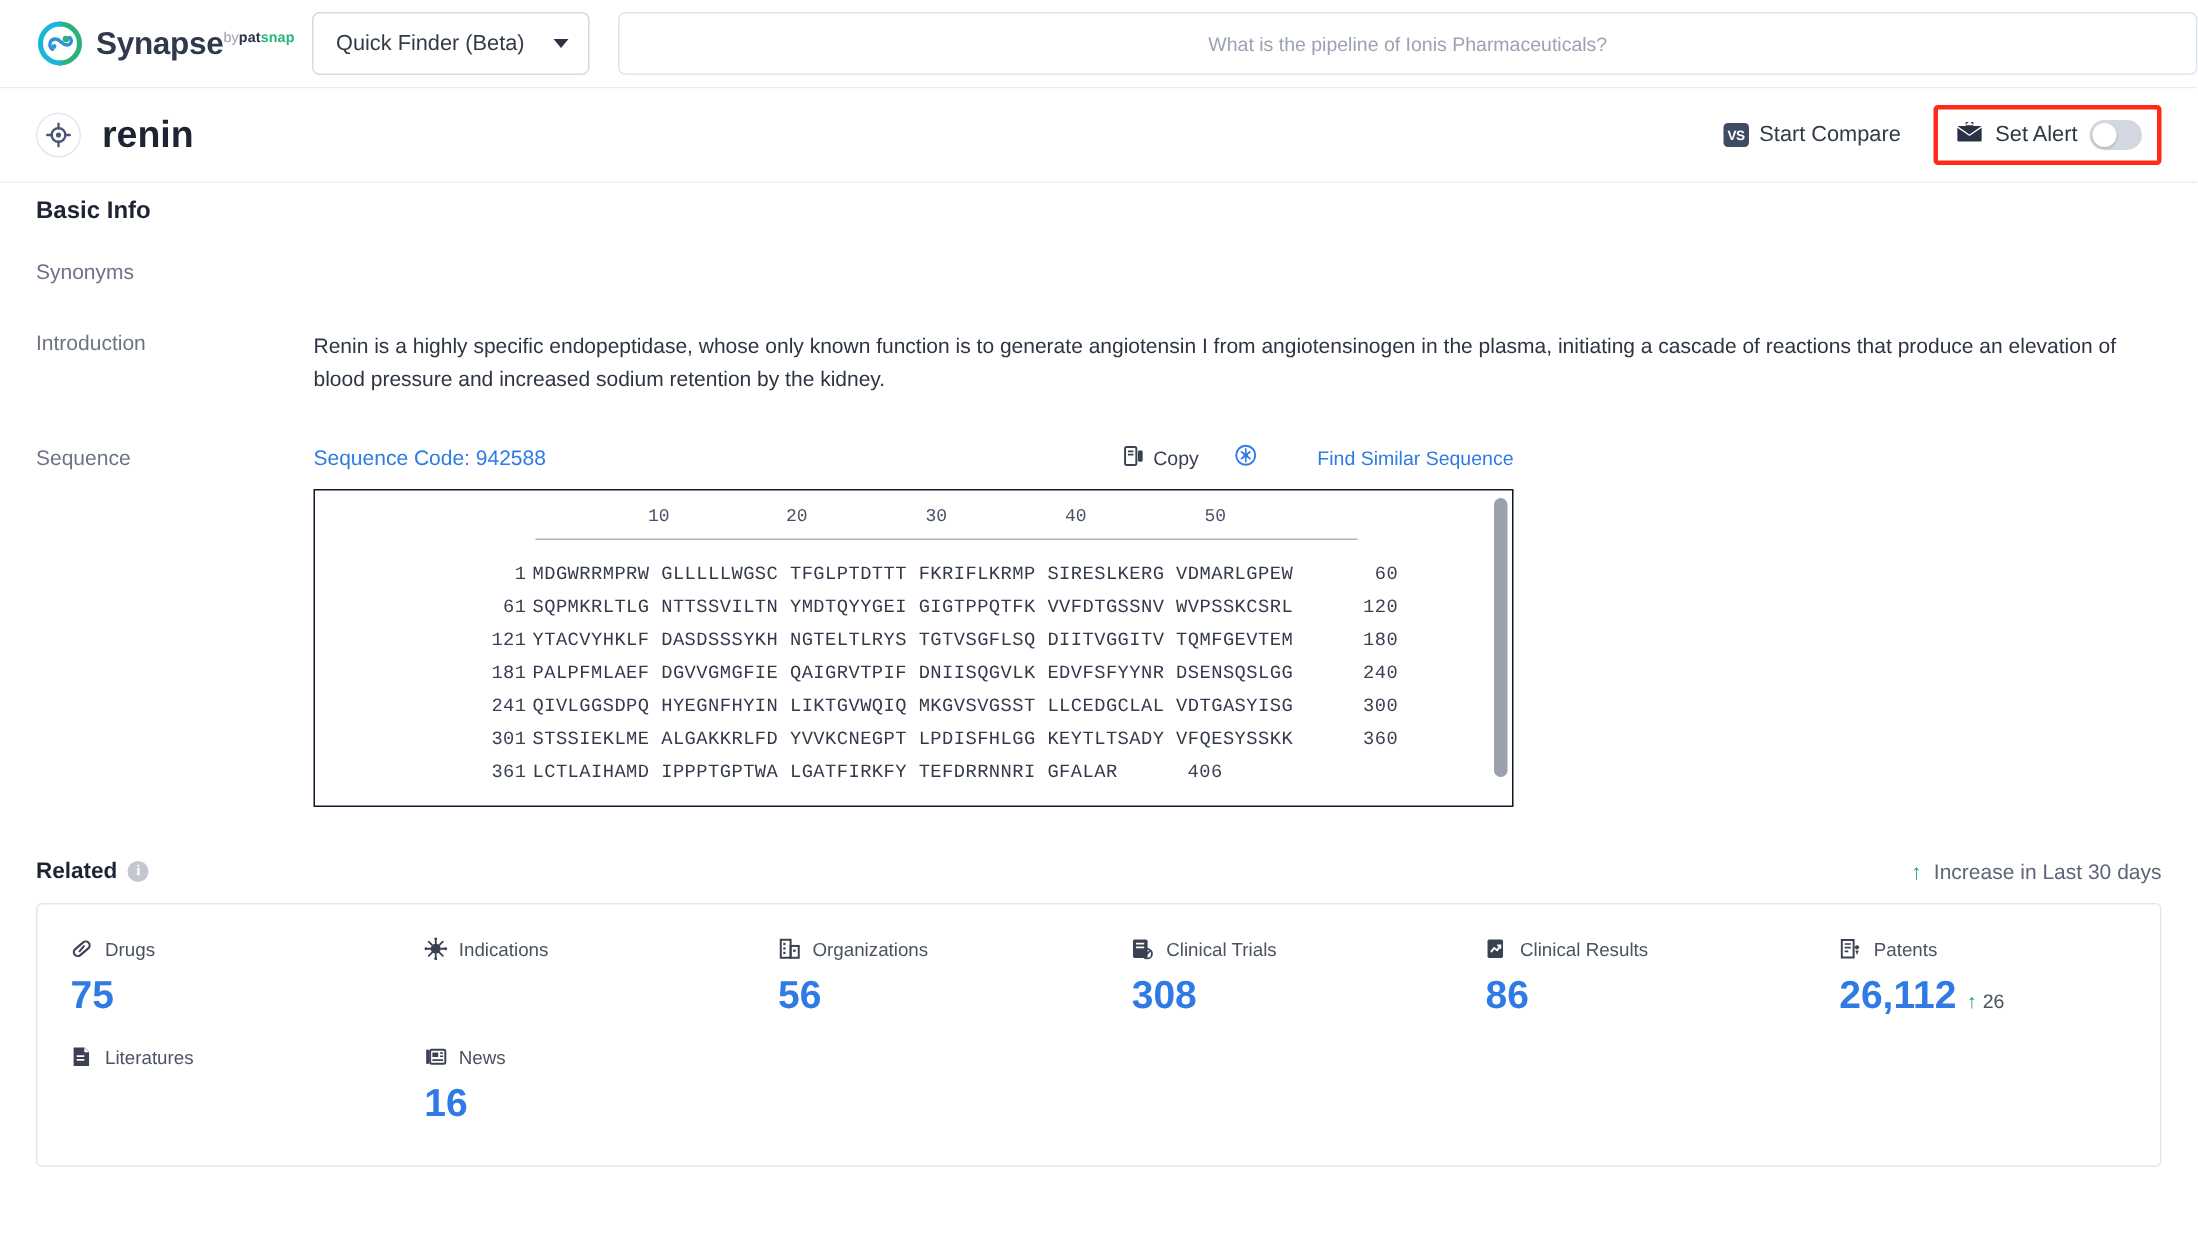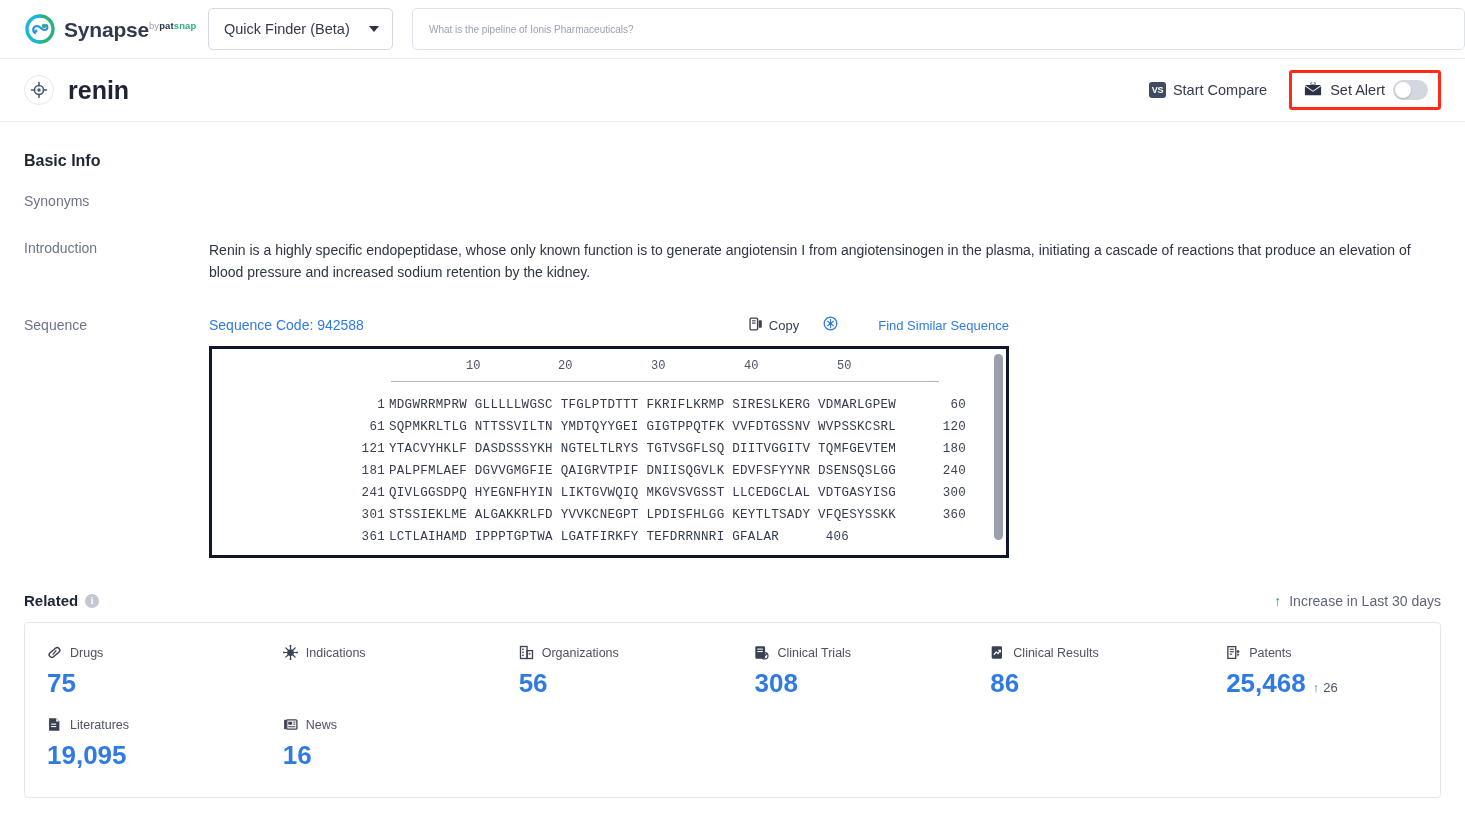--- a/index.html
+++ b/index.html
@@ -51,21 +51,21 @@
     flex: 1;
     height: 42px;
     border: 1px solid #dfe2ea; border-radius: 5px;
     display: flex; align-items: center;
     padding: 0 16px;
     margin-right: 0;
   }
   .search-box input {
     border: none; outline: none; width: 100%;
     font-family: "Liberation Sans", sans-serif;
-    font-size: 10px; color: #333a49; background: transparent;
+    font-size: 13px; color: #333a49; background: transparent; text-align: center;
   }
   .search-box input::placeholder { color: #9ba2b3; }
 
   
   .subheader {
     height: 63px;
     display: flex; align-items: center;
     padding: 0 24px 0 24px;
     border-bottom: 1px solid #eceef2;
     background: #fff;
@@ -110,21 +110,21 @@
     position: absolute; top: 2px; left: 2px;
     width: 16px; height: 16px; border-radius: 50%;
     background: #fff;
     box-shadow: 0 1px 2px rgba(0,0,0,.18);
   }
 
   
   .content { padding: 0 24px; }
   .section-title {
     font-size: 16px; font-weight: 700; color: #1d2433;
-    margin-top: 30px;
+    margin-top: 10px;
   }
 
   .field-row { display: flex; margin-top: 22px; }
   .field-label {
     width: 185px; flex: 0 0 185px;
     font-size: 14px; color: #6d7486;
     padding-top: 1px;
   }
   .field-value { font-size: 14px; color: #2d3442; line-height: 1.58; }
   .link-blue { color: #2f7ae5; text-decoration: none; cursor: pointer; }
@@ -135,25 +135,24 @@
   }
   .seq-code { font-size: 14px; color: #2f7ae5; cursor: pointer; }
   .seq-actions { margin-left: auto; display: flex; align-items: center; gap: 24px; padding-left: 28px; }
   .seq-act { display:flex; align-items:center; gap:6px; font-size: 13px; cursor:pointer; }
   .seq-act.copy { color: #3a4152; }
   .seq-act.find { color: #2f7ae5; gap: 40px; }
 
   .seq-viewer {
     margin-top: 12px;
     width: 800px; height: 212px;
-    border: 3px solid #0f172a;
+    border: 1px solid #0f172a;
     background: #fff;
     position: relative;
     overflow: hidden;
-    padding-left: 32px;
   }
   .seq-inner { padding: 10px 0 0 0; position: relative; }
   .ruler {
     font-family: "Liberation Mono", monospace;
     font-size: 12px; color: #4a5266;
     position: relative; height: 22px;
     margin-left: 147px; width: 548px;
   }
   .ruler span { position: absolute; top: 0; }
   .ruler-line {
@@ -507,43 +506,40 @@
               <line x1="4" y1="4.6" x2="8.4" y2="4.6" stroke="#3a4152" stroke-width="1.2"></line>
               <line x1="4" y1="7.2" x2="8.4" y2="7.2" stroke="#3a4152" stroke-width="1.2"></line>
               <line x1="4" y1="9.8" x2="6.6" y2="9.8" stroke="#3a4152" stroke-width="1.2"></line>
               <circle cx="12.8" cy="7" r="1.5" fill="#3a4152"></circle>
               <path d="M11.6 9.2 L12.8 12.4 L14 9.2" fill="#3a4152"></path>
             </svg>
           </span>
           <span class="metric-label">Patents</span>
         </div>
         <div class="metric-value">
-          <span>25,468</span>
+          <span>26,112</span>
           <span class="metric-delta">
             <span class="up-arrow">↑</span>
             <span>26</span>
           </span>
         </div>
       </div>
 
       <div class="metric">
         <div class="metric-top">
           <span class="ico">
             <svg viewBox="0 0 16 16" width="15" height="15">
               <path d="M2.2 1.4 L10 1.4 L13.2 4.6 L13.2 14.6 L2.2 14.6 Z" fill="#3a4152"></path>
               <path d="M9.8 1.4 L9.8 4.8 L13.2 4.8 Z" fill="#fff"></path>
               <line x1="4.4" y1="7.6" x2="9.8" y2="7.6" stroke="#fff" stroke-width="1.2"></line>
               <line x1="4.4" y1="10.2" x2="9.8" y2="10.2" stroke="#fff" stroke-width="1.2"></line>
             </svg>
           </span>
           <span class="metric-label">Literatures</span>
         </div>
-        <div class="metric-value">
-            <span>19,095</span>
-          </div>
       </div>
 
       <div class="metric">
         <div class="metric-top">
           <span class="ico">
             <svg viewBox="0 0 16 16" width="15" height="15">
               <rect x="1.2" y="3" width="2" height="10" fill="#3a4152"></rect>
               <rect x="4" y="3" width="10.8" height="10" rx="1" fill="none" stroke="#3a4152" stroke-width="1.4"></rect>
               <rect x="5.6" y="5" width="4.2" height="3.2" fill="#3a4152"></rect>
               <line x1="11" y1="5.4" x2="13.2" y2="5.4" stroke="#3a4152" stroke-width="1.1"></line>

